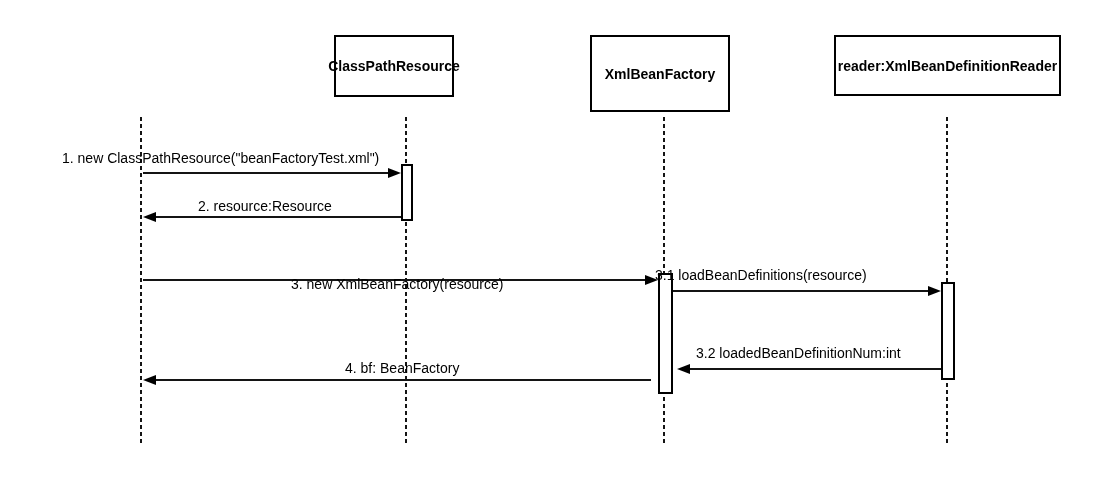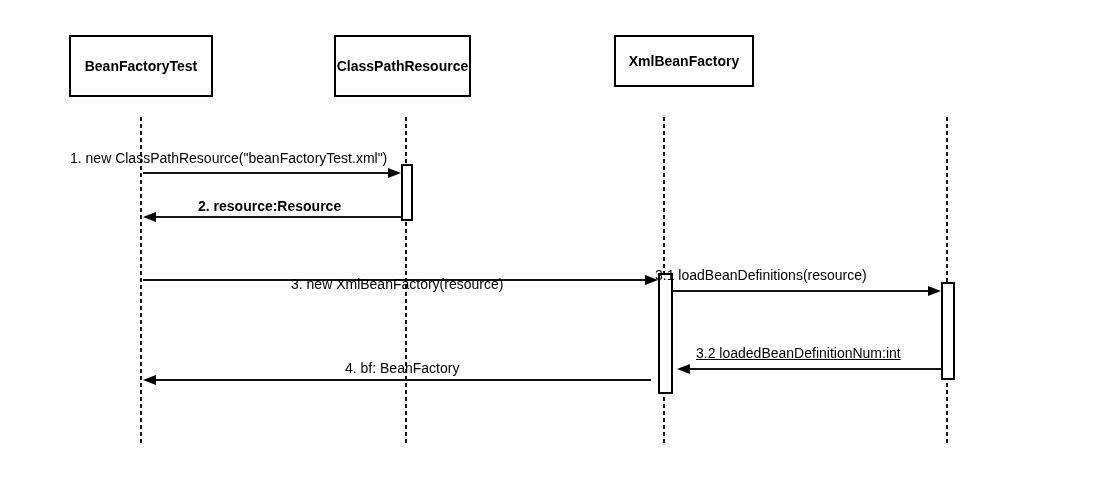--- a/index.html
+++ b/index.html
@@ -79,65 +79,65 @@
     white-space: nowrap;
     line-height: 16px;
     z-index: 4;
   }
 </style>
 </head>
 <body>
 
 <div class="canvas">
 
-  <div class="actor-box" style="left:69px; top:35px; width:144px; height:62px;">
-    <span class="actor-label">BeanFactoryTest</span>
-  </div>
-  <div class="actor-box" style="left:334px; top:35px; width:137px; height:62px;">
+  <div class="actor-box" style="left:334px; top:35px; width:120px; height:62px;">
     <span class="actor-label">ClassPathResource</span>
   </div>
-  <div class="actor-box" style="left:590px; top:35px; width:140px; height:52px;margin-left:24px;">
+  <div class="actor-box" style="left:590px; top:35px; width:140px; height:77px;">
     <span class="actor-label">XmlBeanFactory</span>
+  </div>
+  <div class="actor-box" style="left:834px; top:35px; width:227px; height:61px;">
+    <span class="actor-label">reader:XmlBeanDefinitionReader</span>
   </div>
 
   <div class="lifeline" style="left:140px;"></div>
   <div class="lifeline" style="left:405px;"></div>
   <div class="lifeline" style="left:663px;"></div>
   <div class="lifeline" style="left:946px;"></div>
 
   <div class="activation-bar" style="left:401px; top:164px; width:12px; height:57px;"></div>
   <div class="activation-bar" style="left:658px; top:273px; width:15px; height:121px;"></div>
   <div class="activation-bar" style="left:941px; top:282px; width:14px; height:98px;"></div>
 
   <div>
-    <span class="msg-label" style="left:62px; top:150px;margin-left:8px;">1. new ClassPathResource("beanFactoryTest.xml")</span>
+    <span class="msg-label" style="left:62px; top:150px;">1. new ClassPathResource("beanFactoryTest.xml")</span>
     <div class="msg-line" style="left:143px; top:172px; width:247px;"></div>
     <div class="arrowhead right" style="left:388px; top:168px;"></div>
   </div>
 
   <div>
-    <span class="msg-label" style="left:198px; top:198px;font-weight:bold;">2. resource:Resource</span>
+    <span class="msg-label" style="left:198px; top:198px;">2. resource:Resource</span>
     <div class="msg-line" style="left:155px; top:216px; width:246px;"></div>
     <div class="arrowhead left" style="left:143px; top:212px;"></div>
   </div>
 
   <div>
     <span class="msg-label" style="left:291px; top:276px;">3. new XmlBeanFactory(resource)</span>
     <div class="msg-line" style="left:143px; top:279px; width:504px;"></div>
     <div class="arrowhead right" style="left:645px; top:275px;"></div>
   </div>
 
   <div>
     <span class="msg-label" style="left:655px; top:267px;">3.1 loadBeanDefinitions(resource)</span>
     <div class="msg-line" style="left:673px; top:290px; width:257px;"></div>
     <div class="arrowhead right" style="left:928px; top:286px;"></div>
   </div>
 
   <div>
-    <span class="msg-label" style="left:696px; top:345px;text-decoration:underline;">3.2 loadedBeanDefinitionNum:int</span>
+    <span class="msg-label" style="left:696px; top:345px;">3.2 loadedBeanDefinitionNum:int</span>
     <div class="msg-line" style="left:689px; top:368px; width:252px;"></div>
     <div class="arrowhead left" style="left:677px; top:364px;"></div>
   </div>
 
   <div>
     <span class="msg-label" style="left:345px; top:360px;text-align:center;">4. bf: BeanFactory</span>
     <div class="msg-line" style="left:155px; top:379px; width:496px;"></div>
     <div class="arrowhead left" style="left:143px; top:375px;"></div>
   </div>
 

